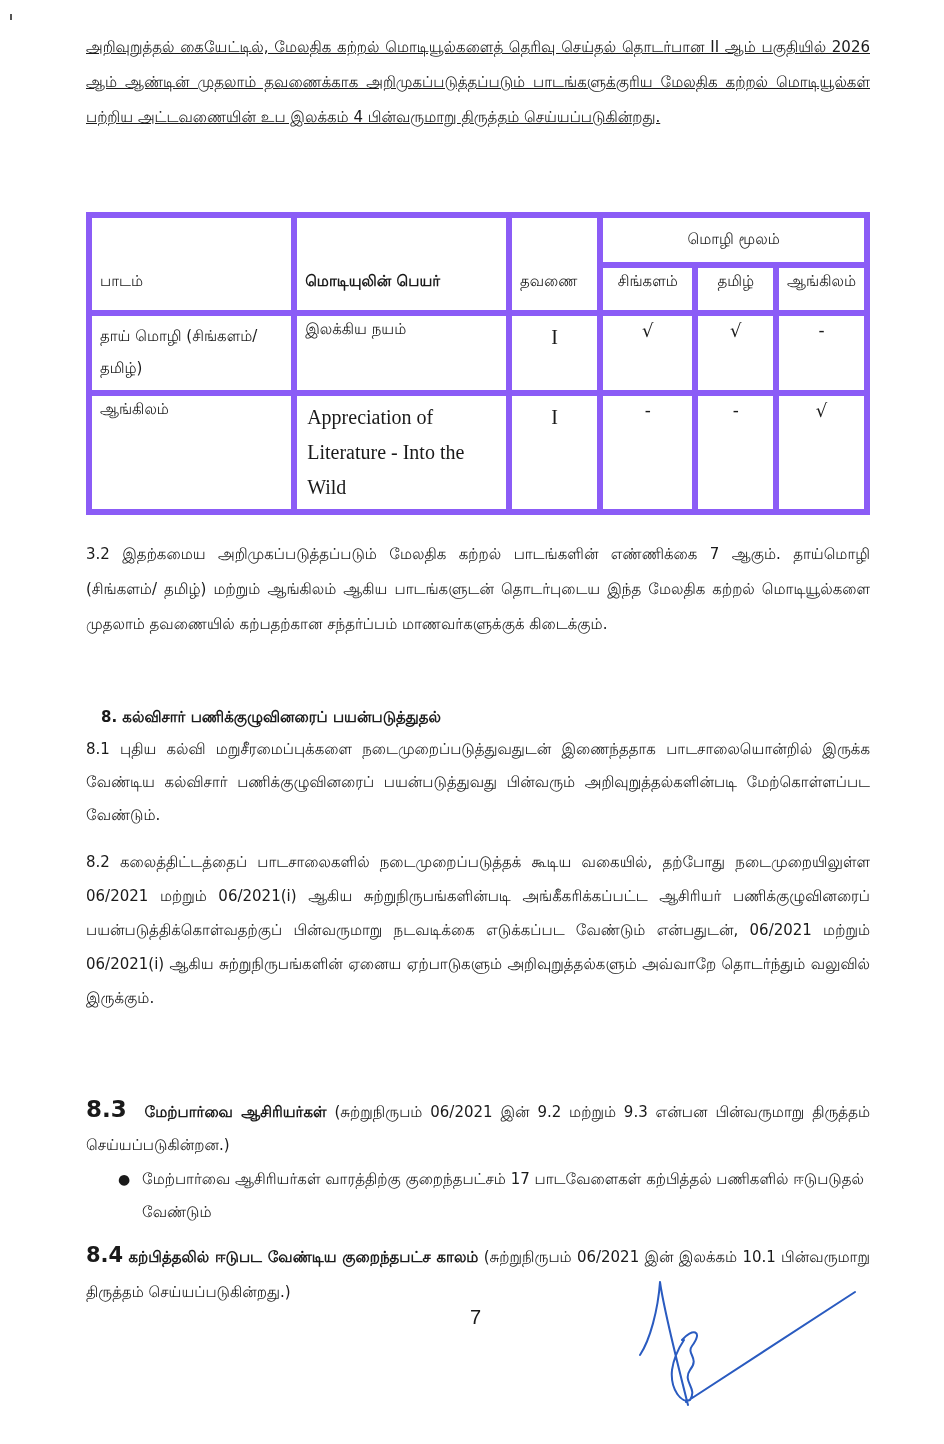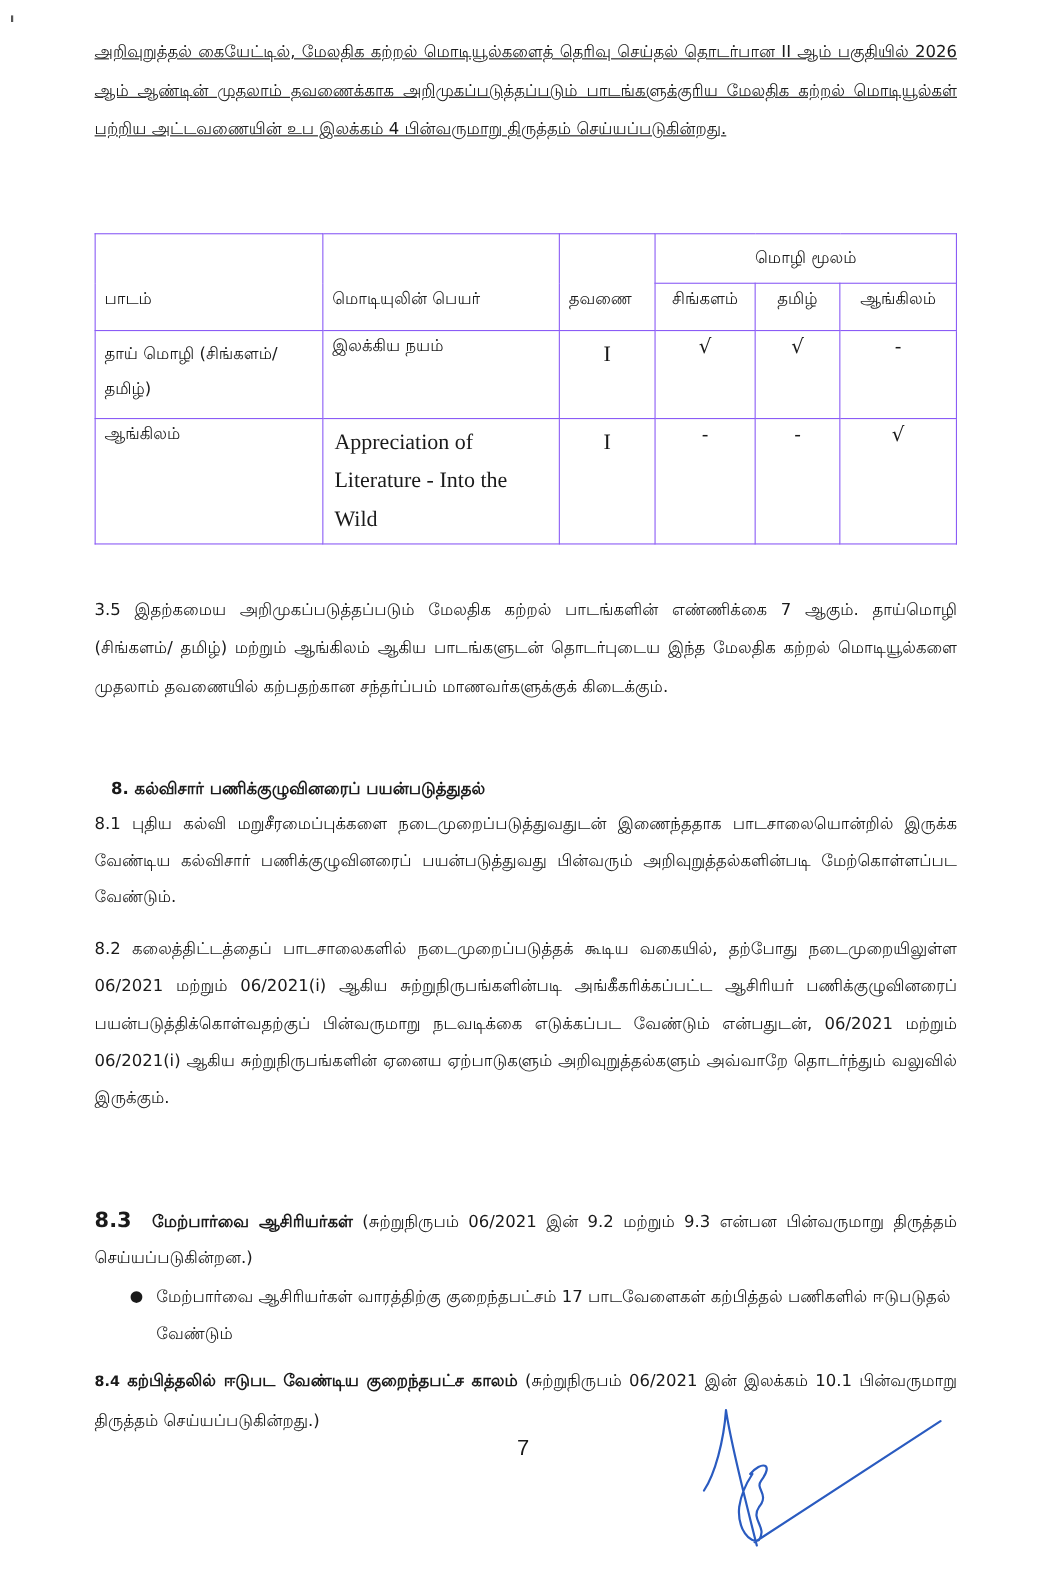--- a/index.html
+++ b/index.html
@@ -4,21 +4,21 @@
 <style>
   html, body { margin: 0; padding: 0; background: #ffffff; }
   body { width: 944px; height: 1444px; position: relative; overflow: hidden;
          font-family: "DejaVu Sans", "Liberation Sans", sans-serif; color: #1a1a1a; }
   .para { position: absolute; left: 86px; width: 784px; font-size: 15px; line-height: 35px;
           text-align: justify; text-align-last: left; }
   .para.tight { line-height: 33px; }
   .bold { font-weight: bold; }
   table.grid { position: absolute; left: 86px; top: 212px; width: 784px; border-collapse: collapse;
                font-size: 15px; }
-  table.grid td { border: 1px solid #8b5cf6; vertical-align: top; padding: 4px 8px; }
+  table.grid td { border: 6px solid #8b5cf6; vertical-align: top; padding: 4px 8px; }
   .hdr { vertical-align: bottom !important; padding-bottom: 18px !important; margin-top: 27px; }
   .c { text-align: center; }
   .serif { font-family: "Liberation Serif", serif; font-size: 20px; line-height: 35px; }
   .sym { font-family: "DejaVu Serif", serif; font-size: 18px; }
   .bullet-row { position: absolute; left: 118px; width: 752px; font-size: 15px; line-height: 33px; }
   .bullet { position: absolute; left: 0; top: 0; font-size: 14px; }
   .bullet-text { margin-left: 24px; display: block; }
   .page-num { position: absolute; left: 470px; top: 1306px; font-family: "Liberation Sans", sans-serif; font-size: 20px; }
   .sig { position: absolute; left: 630px; top: 1270px; width: 240px; height: 140px; }
   .scan-mark { position: absolute; left: 10px; top: 14px; width: 2px; height: 6px; background: #555; }
@@ -27,21 +27,21 @@
 <body>
 
 <div class="scan-mark"></div>
 
 <p class="para" style="top:30px; margin:0;text-decoration:underline;">அறிவுறுத்தல் கையேட்டில், மேலதிக கற்றல் மொடியூல்களைத் தெரிவு செய்தல் தொடர்பான II ஆம் பகுதியில் 2026 ஆம் ஆண்டின் முதலாம் தவணைக்காக அறிமுகப்படுத்தப்படும் பாடங்களுக்குரிய மேலதிக கற்றல் மொடியூல்கள் பற்றிய அட்டவணையின் உப இலக்கம் 4 பின்வருமாறு திருத்தம் செய்யப்படுகின்றது.</p>
 
 <table class="grid">
   <tbody>
       <tr>
     <td rowspan="2" class="hdr" style="width:190px;">பாடம்</td>
-    <td rowspan="2" class="hdr" style="width:198px;">மொடியுலின் பெயர்</td>
+    <td rowspan="2" class="hdr" style="width:198px;font-weight:bold;">மொடியுலின் பெயர்</td>
     <td rowspan="2" class="hdr" style="width:70px;">தவணை</td>
     <td colspan="3" class="c" style="height:36px; vertical-align:middle;">மொழி மூலம்</td>
   </tr>
   <tr>
     <td class="c" style="width:74px; height:34px;">சிங்களம்</td>
     <td class="c" style="width:60px;margin-left:48px;">தமிழ்</td>
     <td class="c">ஆங்கிலம்</td>
   </tr>
   <tr style="height:80px;">
     <td style="line-height:32px;">தாய் மொழி (சிங்களம்/ தமிழ்)</td>
@@ -55,41 +55,41 @@
     <td>ஆங்கிலம்</td>
     <td class="serif" style="padding-left:10px;">Appreciation of Literature - Into the Wild</td>
     <td class="c serif">I</td>
     <td class="c sym">-</td>
     <td class="c sym">-</td>
     <td class="c sym">√</td>
   </tr>
 </tbody>
   </table>
 
-<p class="para" style="top:537px; margin:0;">3.5 இதற்கமைய அறிமுகப்படுத்தப்படும் மேலதிக கற்றல் பாடங்களின் எண்ணிக்கை 7 ஆகும். தாய்மொழி (சிங்களம்/ தமிழ்) மற்றும் ஆங்கிலம் ஆகிய பாடங்களுடன் தொடர்புடைய இந்த மேலதிக கற்றல் மொடியூல்களை முதலாம் தவணையில் கற்பதற்கான சந்தர்ப்பம் மாணவர்களுக்குக் கிடைக்கும்.</p>
+<p class="para" style="top:537px; margin:0;">3.2 இதற்கமைய அறிமுகப்படுத்தப்படும் மேலதிக கற்றல் பாடங்களின் எண்ணிக்கை 7 ஆகும். தாய்மொழி (சிங்களம்/ தமிழ்) மற்றும் ஆங்கிலம் ஆகிய பாடங்களுடன் தொடர்புடைய இந்த மேலதிக கற்றல் மொடியூல்களை முதலாம் தவணையில் கற்பதற்கான சந்தர்ப்பம் மாணவர்களுக்குக் கிடைக்கும்.</p>
 
 <p class="para bold" style="top:685px; margin:15px;">8. கல்விசார் பணிக்குழுவினரைப் பயன்படுத்துதல்</p>
 
 <p class="para tight" style="top:733px; margin:0;">8.1 புதிய கல்வி மறுசீரமைப்புக்களை நடைமுறைப்படுத்துவதுடன் இணைந்ததாக பாடசாலையொன்றில் இருக்க வேண்டிய கல்விசார் பணிக்குழுவினரைப் பயன்படுத்துவது பின்வரும் அறிவுறுத்தல்களின்படி மேற்கொள்ளப்பட வேண்டும்.</p>
 
 <p class="para" style="top:845px; margin:0; line-height:34px;">8.2 கலைத்திட்டத்தைப் பாடசாலைகளில் நடைமுறைப்படுத்தக் கூடிய வகையில், தற்போது நடைமுறையிலுள்ள 06/2021 மற்றும் 06/2021(i) ஆகிய சுற்றுநிருபங்களின்படி அங்கீகரிக்கப்பட்ட ஆசிரியர் பணிக்குழுவினரைப் பயன்படுத்திக்கொள்வதற்குப் பின்வருமாறு நடவடிக்கை எடுக்கப்பட வேண்டும் என்பதுடன், 06/2021 மற்றும் 06/2021(i) ஆகிய சுற்றுநிருபங்களின் ஏனைய ஏற்பாடுகளும் அறிவுறுத்தல்களும் அவ்வாறே தொடர்ந்தும் வலுவில் இருக்கும்.</p>
 
 <div class="para" style="top:1093px; line-height:33px;">
-  <span class="bold" style="font-size:19px;">8.3</span>
+  <span class="bold" style="font-size:23px;">8.3</span>
   <span class="bold" style="margin-left:10px;">மேற்பார்வை ஆசிரியர்கள்</span>
   <span>(சுற்றுநிருபம் 06/2021 இன் 9.2 மற்றும் 9.3 என்பன பின்வருமாறு திருத்தம் செய்யப்படுகின்றன.)</span>
 </div>
 
 <div class="bullet-row" style="top:1163px;">
   <span class="bullet">●</span>
   <span class="bullet-text">மேற்பார்வை ஆசிரியர்கள் வாரத்திற்கு குறைந்தபட்சம் 17 பாடவேளைகள் கற்பித்தல் பணிகளில் ஈடுபடுதல் வேண்டும்</span>
 </div>
 
 <div class="para" style="top:1238px; line-height:35px;">
-  <span class="bold" style="font-size:13px;">8.4</span>
+  <span class="bold" style="font-size:21px;">8.4</span>
   <span class="bold">கற்பித்தலில் ஈடுபட வேண்டிய குறைந்தபட்ச காலம்</span>
   <span>(சுற்றுநிருபம் 06/2021 இன் இலக்கம் 10.1 பின்வருமாறு திருத்தம் செய்யப்படுகின்றது.)</span>
 </div>
 
 <div class="page-num">7</div>
 
 <svg class="sig" viewBox="0 0 240 140">
   <path id="sig-path" fill="none" stroke-width="2" stroke-linecap="round" d="M30 12 C34 40, 44 80, 58 135 M30 12 C28 40, 20 70, 10 85 M52 70 C62 58, 74 60, 62 76 C56 84, 70 88, 60 100 C52 112, 68 118, 60 130 C52 134, 40 120, 42 100 C44 86, 50 76, 54 70 M56 132 L225 22" stroke="#2a5bc0"></path>
 </svg>
 

